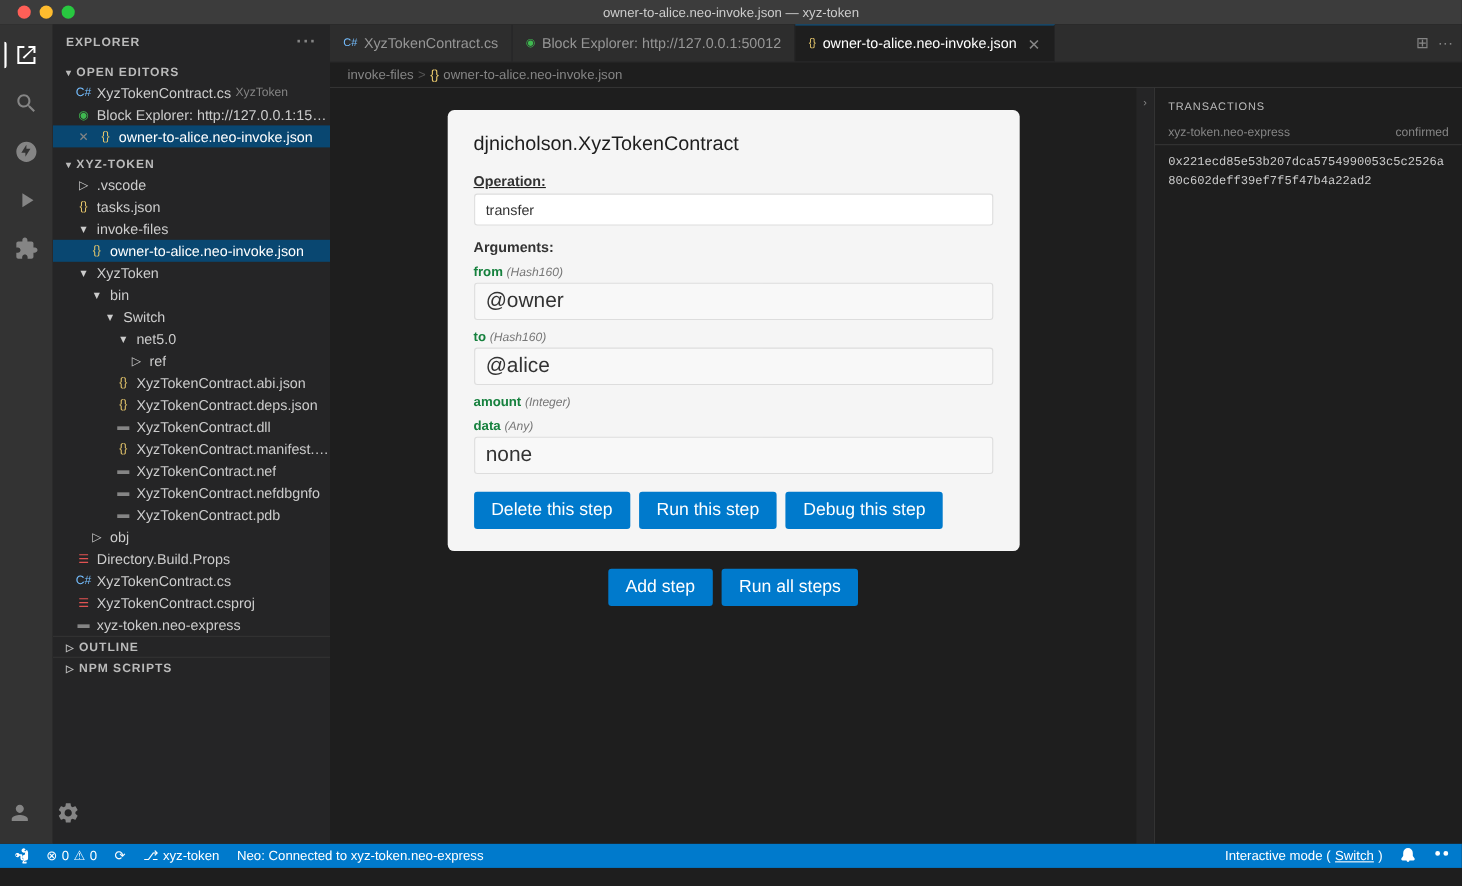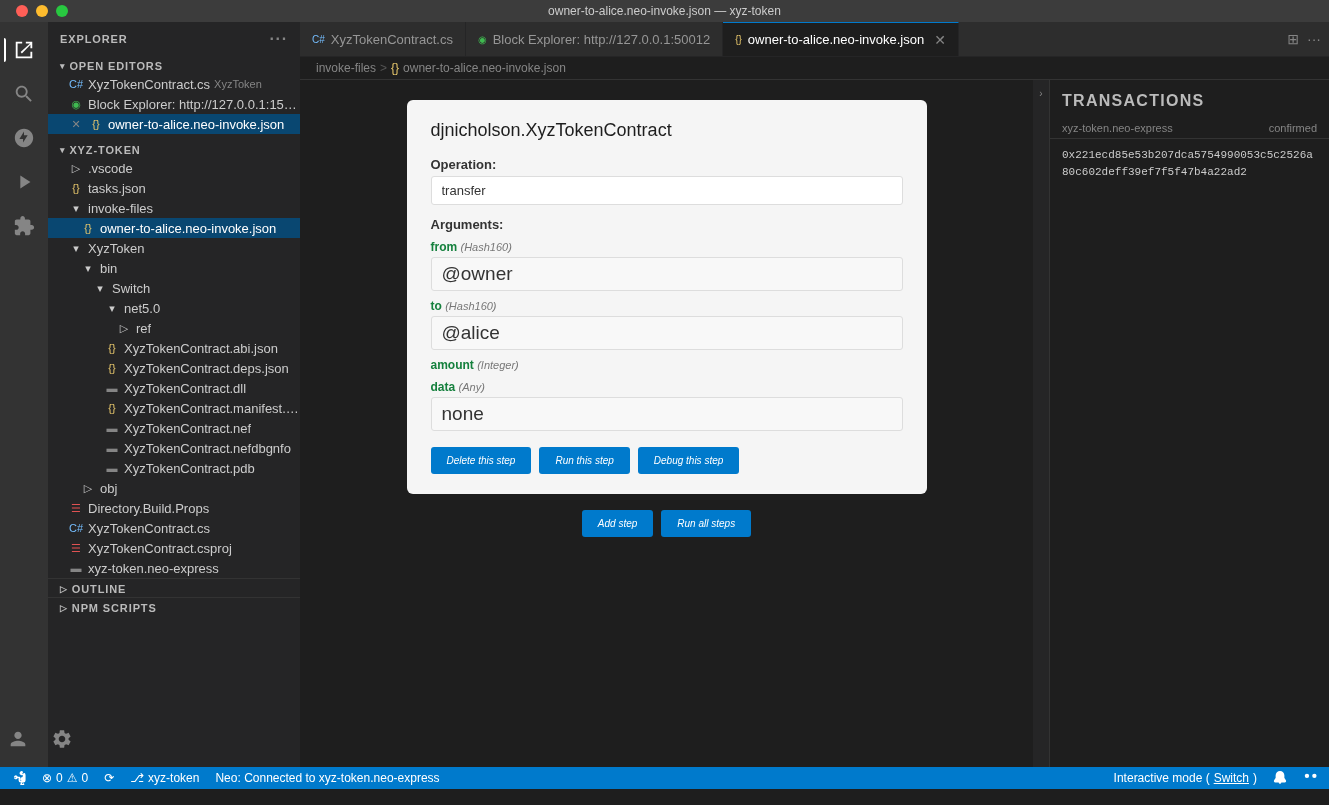--- a/index.html
+++ b/index.html
@@ -60,44 +60,44 @@
     
     .editor-split { display: flex; flex: 1; overflow: hidden; }
 
     
     .editor-content { flex: 1; overflow-y: auto; padding: 20px; background: #1e1e1e; }
     .editor-content::-webkit-scrollbar { width: 6px; }
     .editor-content::-webkit-scrollbar-thumb { background: #555; }
 
     .invoke-card { background: #f5f5f5; border-radius: 6px; padding: 20px 24px; color: #1e1e1e; max-width: 520px; margin: 0 auto; }
     .invoke-title { font-size: 18px; font-weight: 500; color: #1e1e1e; margin-bottom: 16px; }
-    .field-group { margin-bottom: 12px; }
+    .field-group { margin-bottom: 12px; text-decoration: underline; }
     .field-label { font-size: 13px; font-weight: 600; color: #333; margin-bottom: 4px; }
     .field-input { width: 100%; padding: 6px 10px; border: 1px solid #ddd; border-radius: 3px; font-size: 13px; background: #fff; color: #333; }
     .field-input:read-only { background: #f0f0f0; }
     .args-section { margin-bottom: 12px; }
     .args-label { font-size: 13px; font-weight: 600; color: #333; margin-bottom: 8px; }
     .arg-row { margin-bottom: 8px; }
     .arg-name { font-size: 12px; color: #555; margin-bottom: 3px; }
     .arg-name strong { color: #15803d; font-weight: 600; }
     .arg-name em { color: #777; font-style: italic; font-size: 11px; }
     .arg-input { width: 100%; padding: 5px 10px; border: 1px solid #ddd; border-radius: 3px; font-size: 19px; background: #f8f8f8; color: #333; }
 
     .btn-row { display: flex; gap: 8px; margin-top: 16px; }
-    .btn { padding: 8px 16px; border: none; border-radius: 3px; font-size: 10px; cursor: pointer; font-weight: 500; font-style: italic; }
+    .btn { padding: 8px 16px; border: none; border-radius: 3px; font-size: 16px; cursor: pointer; font-weight: 500; }
     .btn-primary { background: #007acc; color: #fff; }
 
     .btn-row2 { display: flex; gap: 8px; margin-top: 16px; justify-content: center; }
 
     
     .transactions-panel { width: 280px; background: #1e1e1e; border-left: 1px solid #333; overflow-y: auto; flex-shrink: 0; }
     .transactions-panel::-webkit-scrollbar { width: 6px; }
     .transactions-panel::-webkit-scrollbar-thumb { background: #555; }
     .panel-toggle { width: 16px; background: #252526; display: flex; align-items: flex-start; padding-top: 8px; justify-content: center; cursor: pointer; color: #858585; font-size: 10px; flex-shrink: 0; }
-    .txn-header { font-size: 16px; font-weight: 700; color: #bbb; letter-spacing: 0.08em; padding: 12px 12px 8px 12px; text-transform: uppercase; }
+    .txn-header { font-size: 10px; font-weight: 400; color: #bbb; letter-spacing: 0.08em; padding: 12px 12px 8px 12px; text-transform: uppercase; }
     .txn-table-header { display: flex; font-size: 11px; color: #858585; padding: 4px 12px; border-bottom: 1px solid #333; }
     .txn-col-left { flex: 1; }
     .txn-col-right { }
     .txn-hash { font-family: 'Courier New', monospace; font-size: 11px; color: #ccc; padding: 8px 12px; word-break: break-all; line-height: 1.5; }
 
     
     .status-bar { height: 22px; background: #007acc; display: flex; align-items: center; padding: 0 8px; font-size: 12px; color: #fff; gap: 12px; }
     .status-left { display: flex; align-items: center; gap: 8px; flex: 1; }
     .status-right { display: flex; align-items: center; gap: 8px; }
     .status-item { display: flex; align-items: center; gap: 4px; cursor: pointer; padding: 0 4px; white-space: nowrap; }

